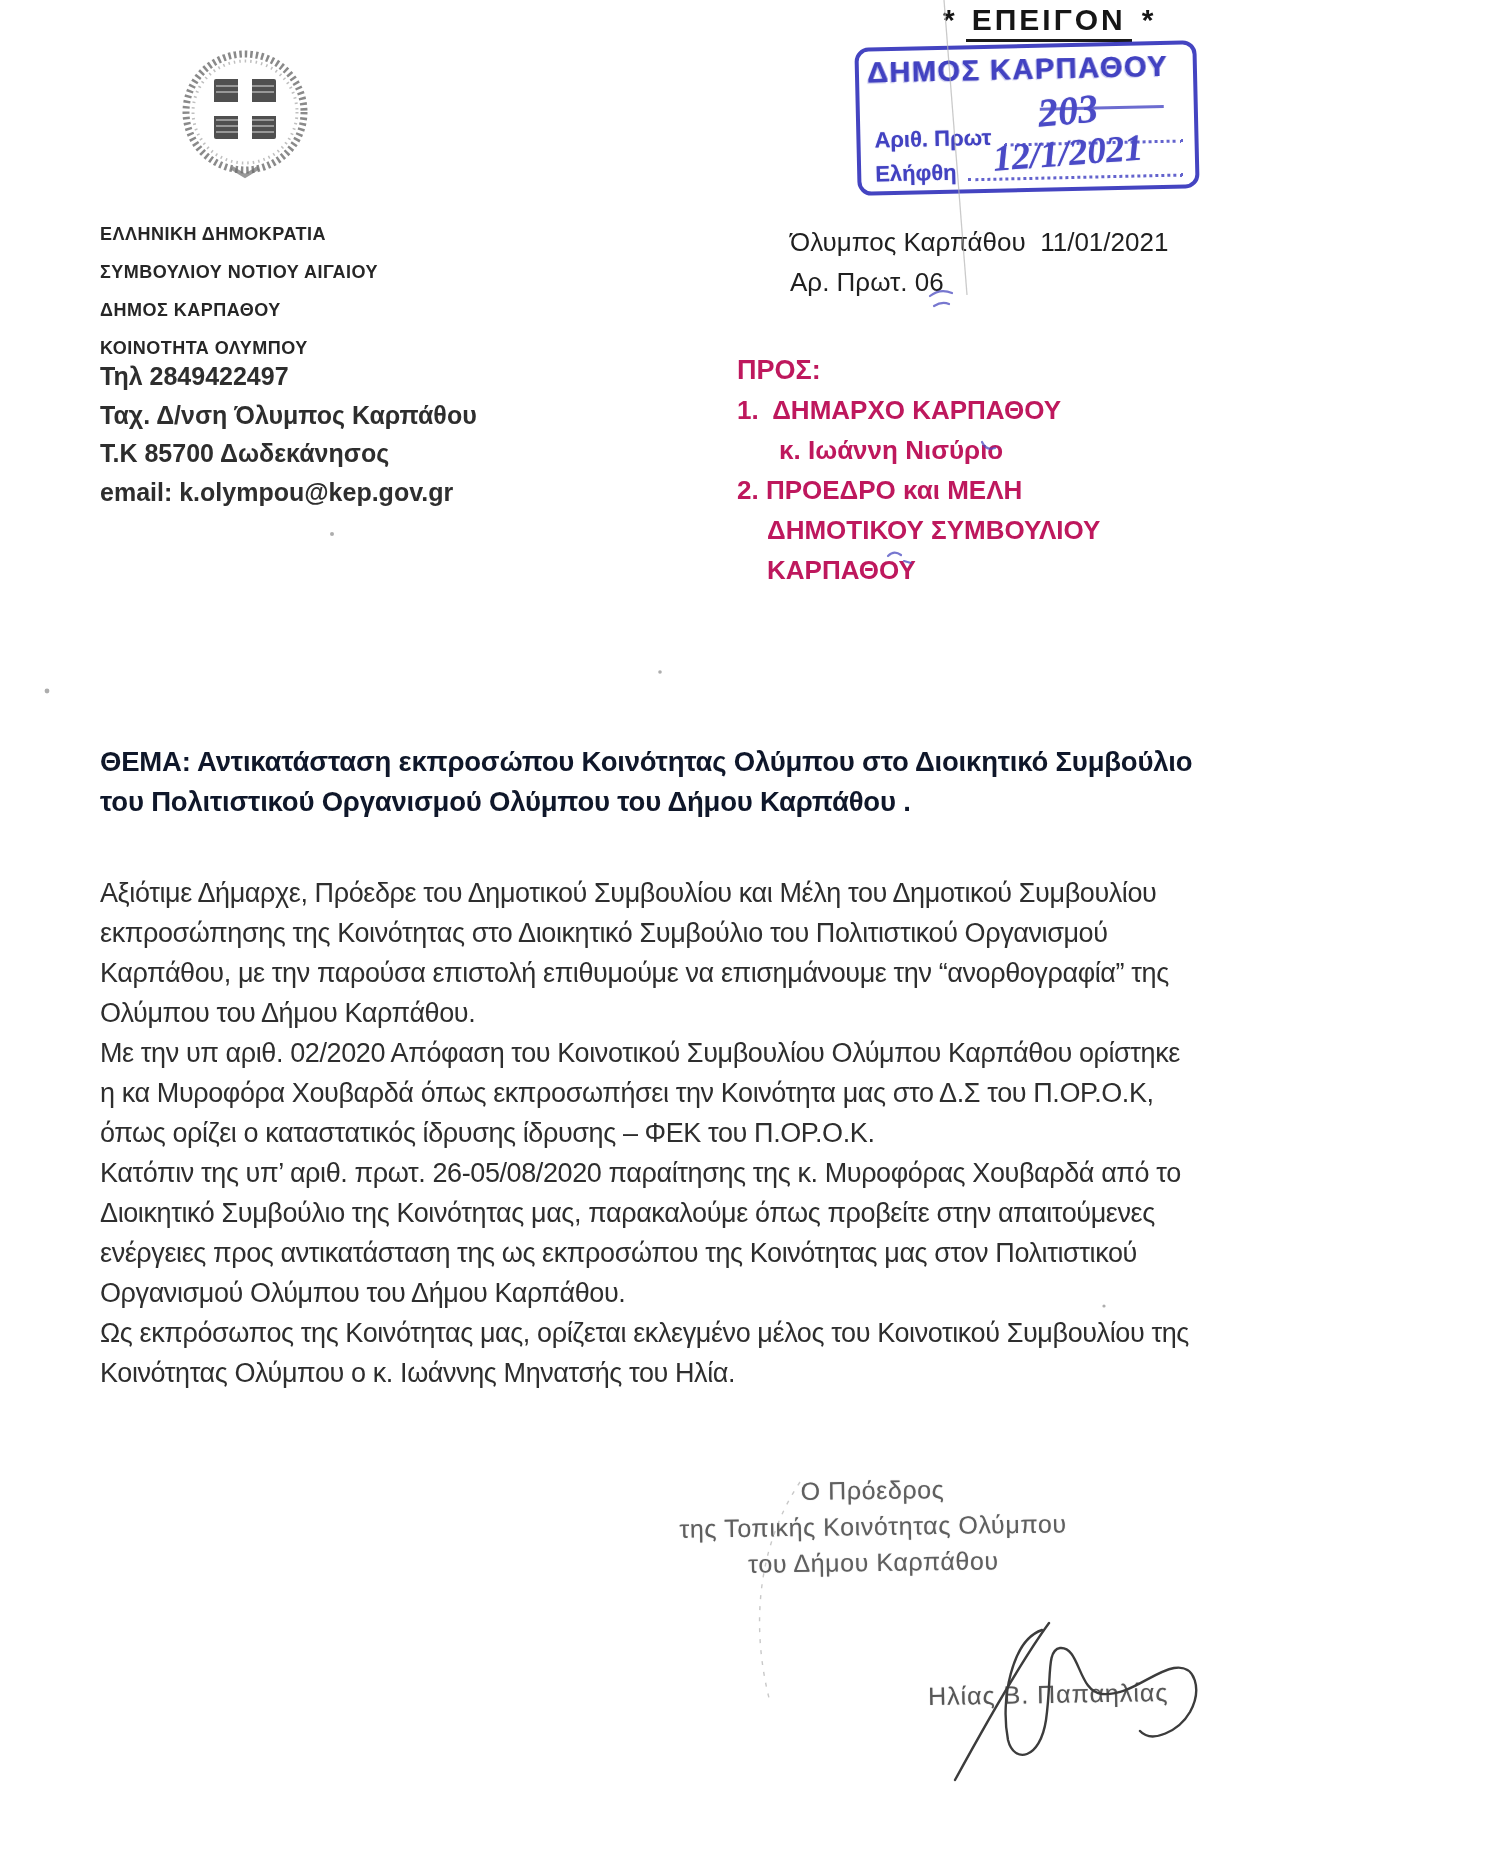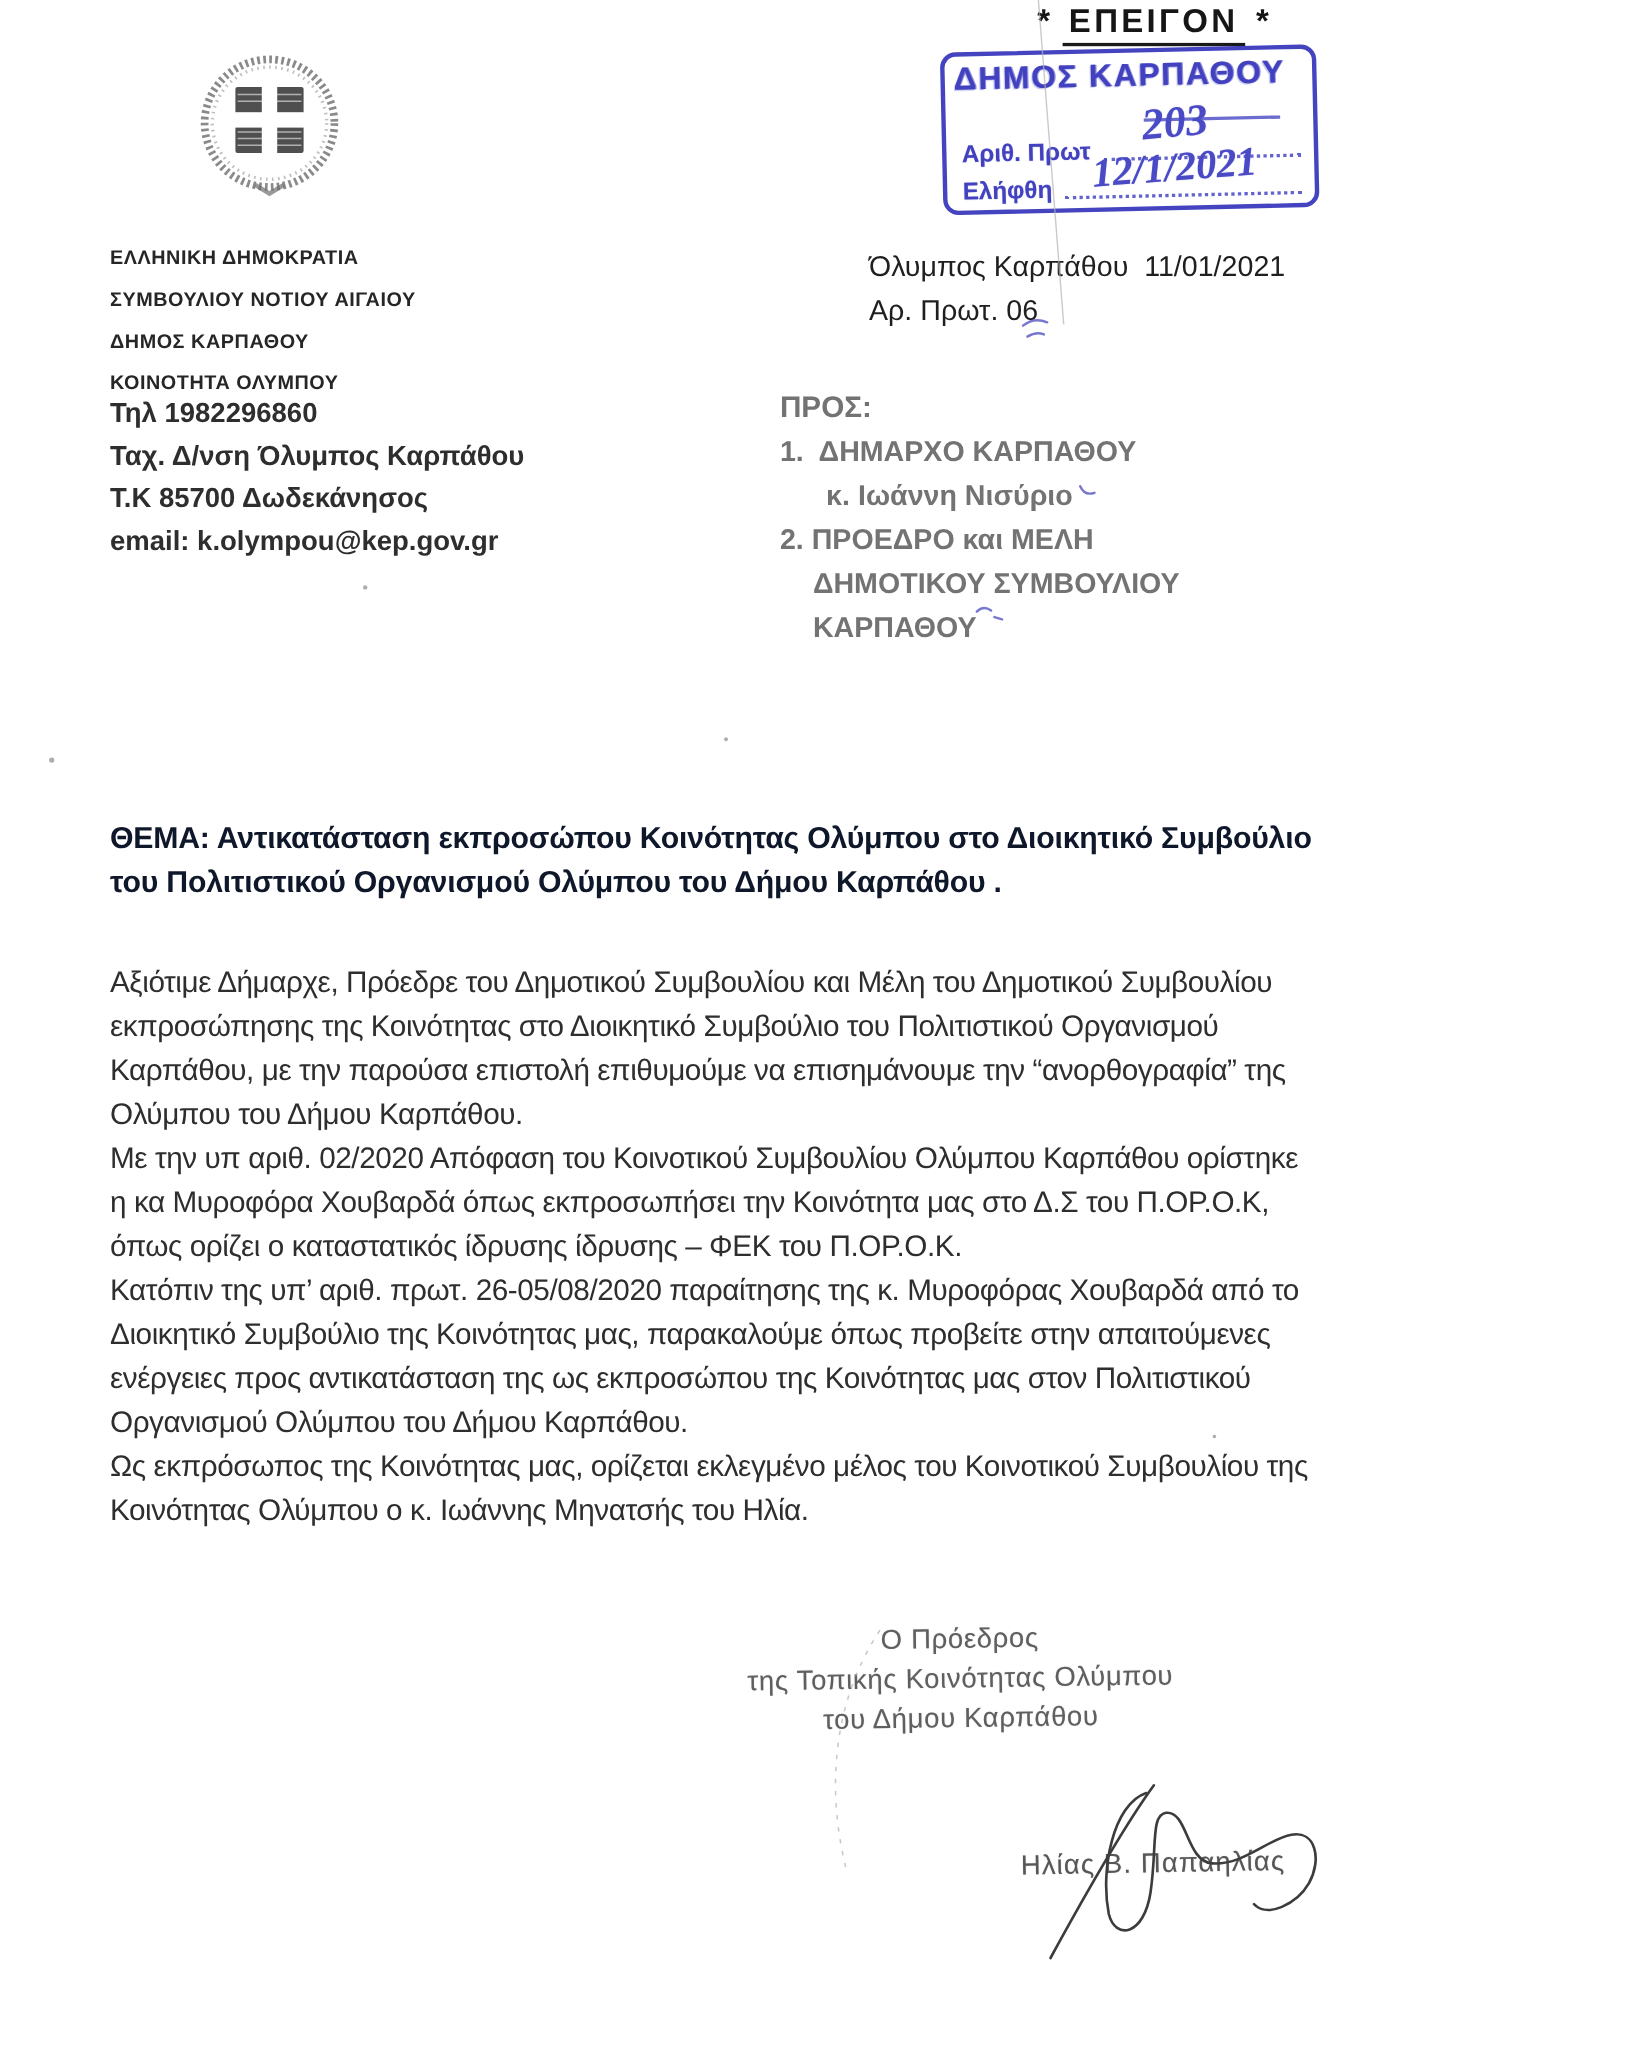--- a/index.html
+++ b/index.html
@@ -67,21 +67,21 @@
     font-size:25px;font-weight:bold;color:#2e2e2e;
   }
   .contact div{line-height:38.5px;}
   
   .meta{
     position:absolute;left:790px;top:222px;
     font-size:26px;color:#1f1f1f;
   }
   .meta div{line-height:40px;white-space:pre;}
   
-  .recipients{position:absolute;left:709px;top:350px;font-size:26px;color:#737373;}
+  .recipients{position:absolute;left:737px;top:350px;font-size:26px;color:#be185d;}
   .recipients .label{font-weight:bold;font-size:27px;line-height:40px;}
   .recipients-list div{line-height:40px;font-weight:bold;white-space:pre;}
   .recipients-list div:nth-child(2){padding-left:42px;}
   .recipients-list div:nth-child(4){padding-left:30px;}
   .recipients-list div:nth-child(5){padding-left:30px;}
   
   .subject{
     position:absolute;left:100px;top:742px;width:1340px;
     font-size:27.5px;font-weight:bold;color:#0f172a;letter-spacing:-.2px;
   }
@@ -153,21 +153,21 @@
   </div>
 
   <div class="agency">
       <div>ΕΛΛΗΝΙΚΗ ΔΗΜΟΚΡΑΤΙΑ</div>
       <div>ΣΥΜΒΟΥΛΙΟΥ ΝΟΤΙΟΥ ΑΙΓΑΙΟΥ</div>
       <div>ΔΗΜΟΣ ΚΑΡΠΑΘΟΥ</div>
       <div>ΚΟΙΝΟΤΗΤΑ ΟΛΥΜΠΟΥ</div>
     </div>
 
   <div class="contact">
-      <div>Τηλ 1982296860</div>
+      <div>Τηλ 2849422497</div>
       <div>Ταχ. Δ/νση Όλυμπος Καρπάθου</div>
       <div>Τ.Κ 85700 Δωδεκάνησος</div>
       <div>email: k.olympou@kep.gov.gr</div>
     </div>
 
   <div class="meta">
     <div>Όλυμπος Καρπάθου  11/01/2021</div>
     <div>Αρ. Πρωτ. 06</div>
   </div>
 

